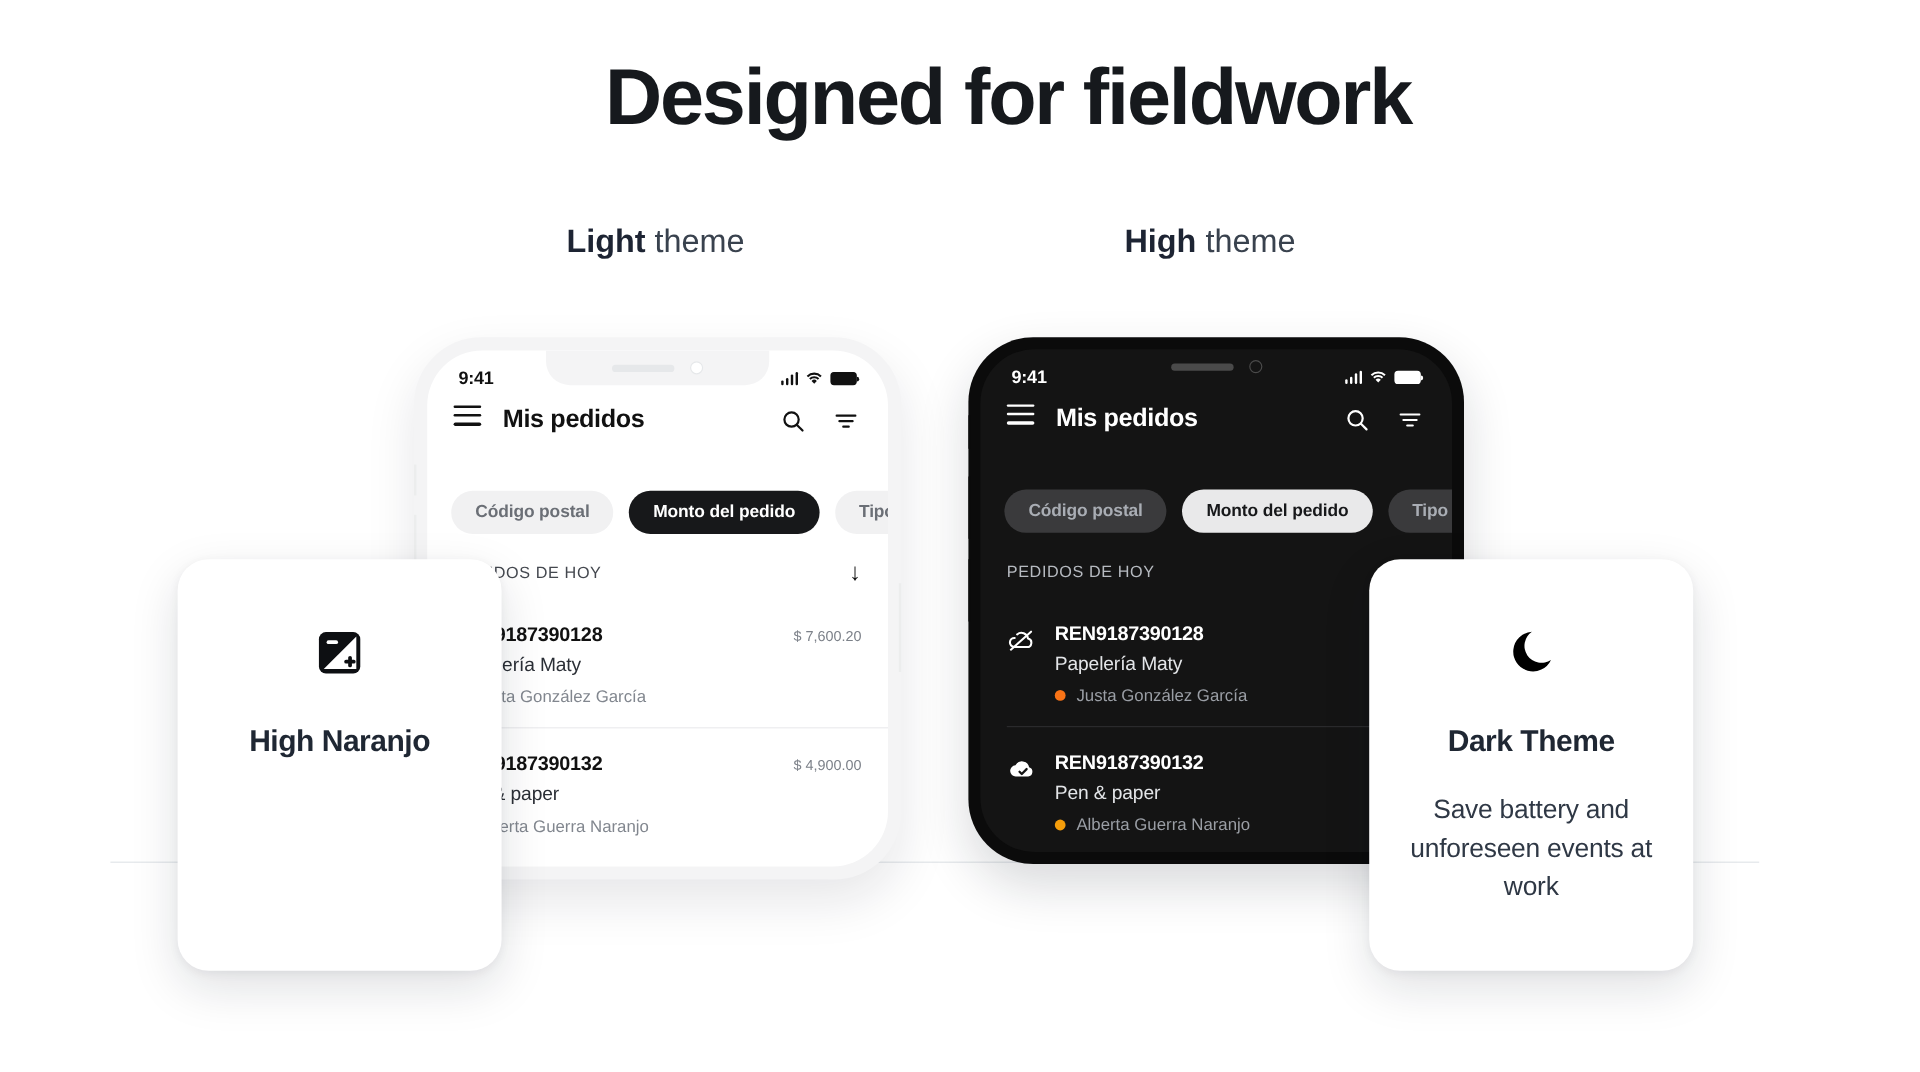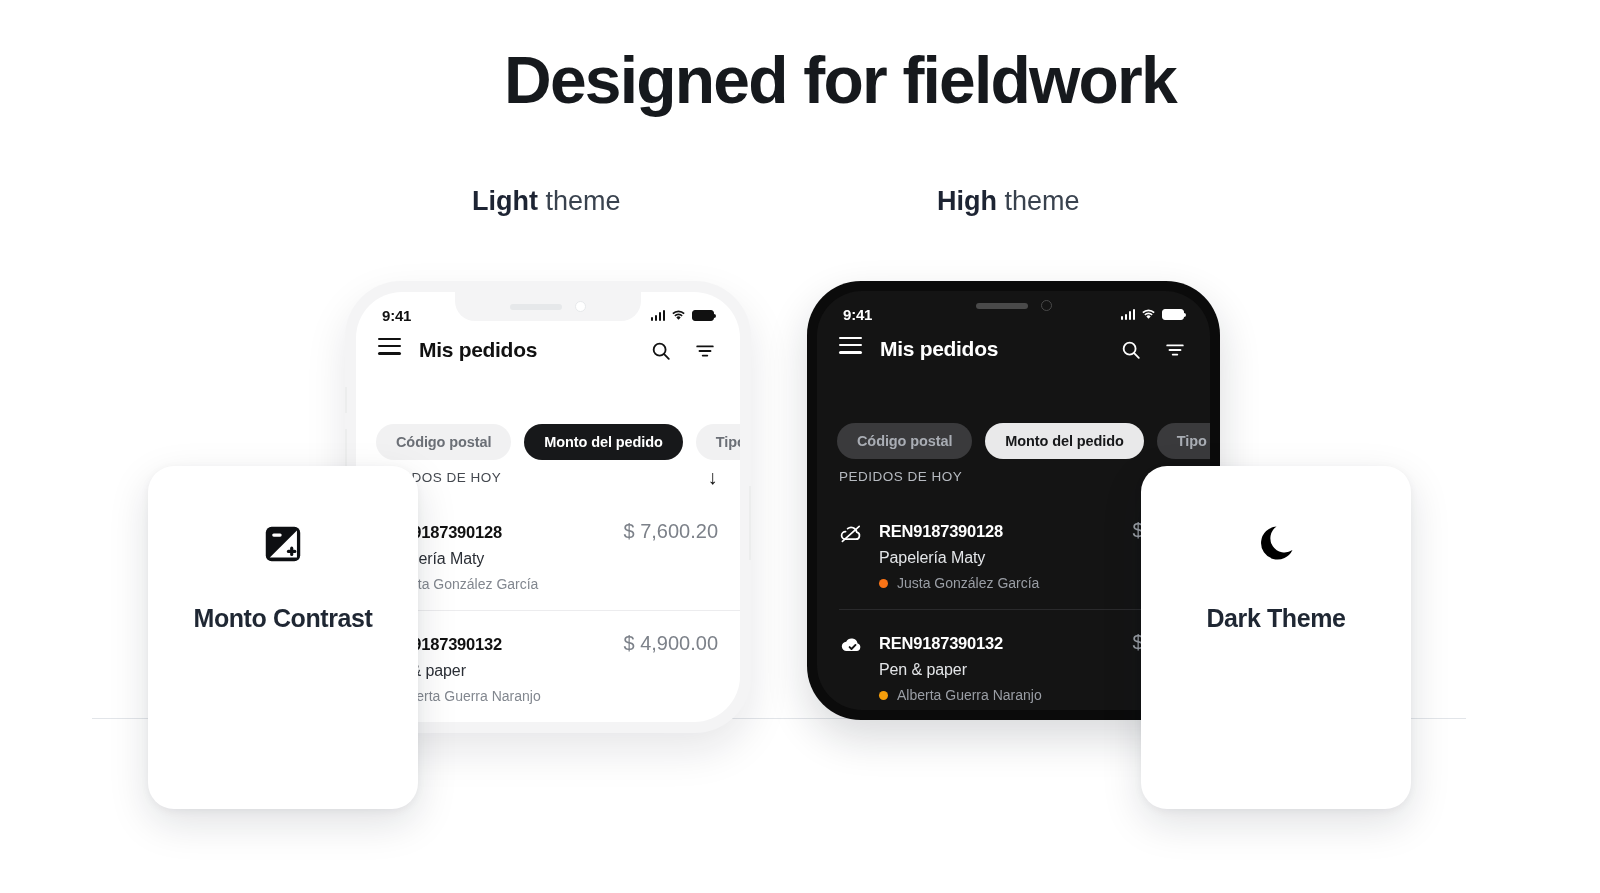--- a/index.html
+++ b/index.html
@@ -135,21 +135,21 @@
     display: flex; padding: 0 22px; gap: 18px;
   }
   .appbar .title { font-size: 21px; font-weight: 700; letter-spacing: -0.3px; }
   .appbar .spacer { flex: 1; }
   .icon-btn { width: 26px; height: 26px; display:flex; align-items:center; justify-content:center; cursor: pointer; }
   .hamburger { width: 23px; display: flex; flex-direction: column; gap: 5px; cursor: pointer; }
   .hamburger span { display: block; height: 2.2px; border-radius: 2px; width: 100%; }
 
   
   .chips {
-    position: absolute; top: 130px; left: 0; right: 0; height: 40px;
+    position: absolute; top: 115px; left: 0; right: 0; height: 40px;
     display: flex; align-items: center; gap: 13px; padding-left: 20px;
     white-space: nowrap;
     text-align: right;
   }
   .chip {
     height: 36px; border-radius: 20px; display: flex; align-items: center;
     padding: 0 20px; font-size: 14.5px; font-weight: 700; letter-spacing: -0.1px;
     cursor: pointer; flex: none;
   }
 
@@ -165,21 +165,21 @@
   
   .order-list { position: absolute; top: 206px; left: 0; right: 0; bottom: 0; }
   .order-row { position: relative; padding: 22px 22px 18px 22px; display: flex; gap: 14px; }
   .order-row + .order-row::before {
     content: ""; position: absolute; top: 0; left: 22px; right: 0; height: 1px;
   }
   .row-icon { width: 26px; flex: none; padding-top: 2px; }
   .row-body { flex: 1; min-width: 0; }
   .row-line1 { display: flex; align-items: baseline; justify-content: space-between; gap: 10px; }
   .order-id { font-size: 16.5px; font-weight: 700; letter-spacing: -0.2px; white-space: nowrap; }
-  .order-amount { font-size: 20px; white-space: nowrap; }
+  .order-amount { font-size: 12px; white-space: nowrap; }
   .store { font-size: 16px; margin-top: 7px; letter-spacing: -0.1px; }
   .person { display: flex; align-items: center; gap: 9px; margin-top: 8px; font-size: 14px; }
   .dot { width: 9px; height: 9px; border-radius: 50%; flex: none; }
 
   
   #phone-light .hamburger span { background: #111; }
   #phone-light .bars i { background: #111; }
   #phone-light .batt { border: 1.6px solid #111; background: #111; }
   #phone-light .batt::after { background: #111; }
   #phone-light .appbar .title { color: #111; }
@@ -454,25 +454,26 @@
   <div class="feature-card" id="card-contrast">
     <div class="feature-icon">
       <svg width="44" height="44" viewBox="0 0 24 24">
         <rect x="2.6" y="2.6" width="18.8" height="18.8" rx="3.2" fill="#0d0f12"></rect>
         <path d="M19.6 4.6v14.8H4.8L19.6 4.6Z" fill="#ffffff"></path>
         <rect x="6.1" y="6.3" width="5.2" height="1.7" rx="0.85" fill="#ffffff"></rect>
         <rect x="14.1" y="15.2" width="5.2" height="1.7" rx="0.85" fill="#0d0f12"></rect>
         <rect x="15.9" y="13.4" width="1.7" height="5.2" rx="0.85" fill="#0d0f12"></rect>
       </svg>
     </div>
-    <div class="feature-title">Monto Contrast</div>
+    <div class="feature-title">High Naranjo</div>
   </div>
 
   <div class="feature-card" id="card-dark">
     <div class="feature-icon">
       <svg width="46" height="46" viewBox="0 0 24 24">
         <path d="M20.6 15.1a8.6 8.6 0 1 1-8.3-12.2 7.2 7.2 0 0 0 8.3 12.2Z" fill="#000000"></path>
       </svg>
     </div>
     <div class="feature-title">Dark Theme</div>
+    <div class="feature-desc">Save battery and unforeseen events at work</div>
   </div>
 
 </div>
 
 </body></html>

